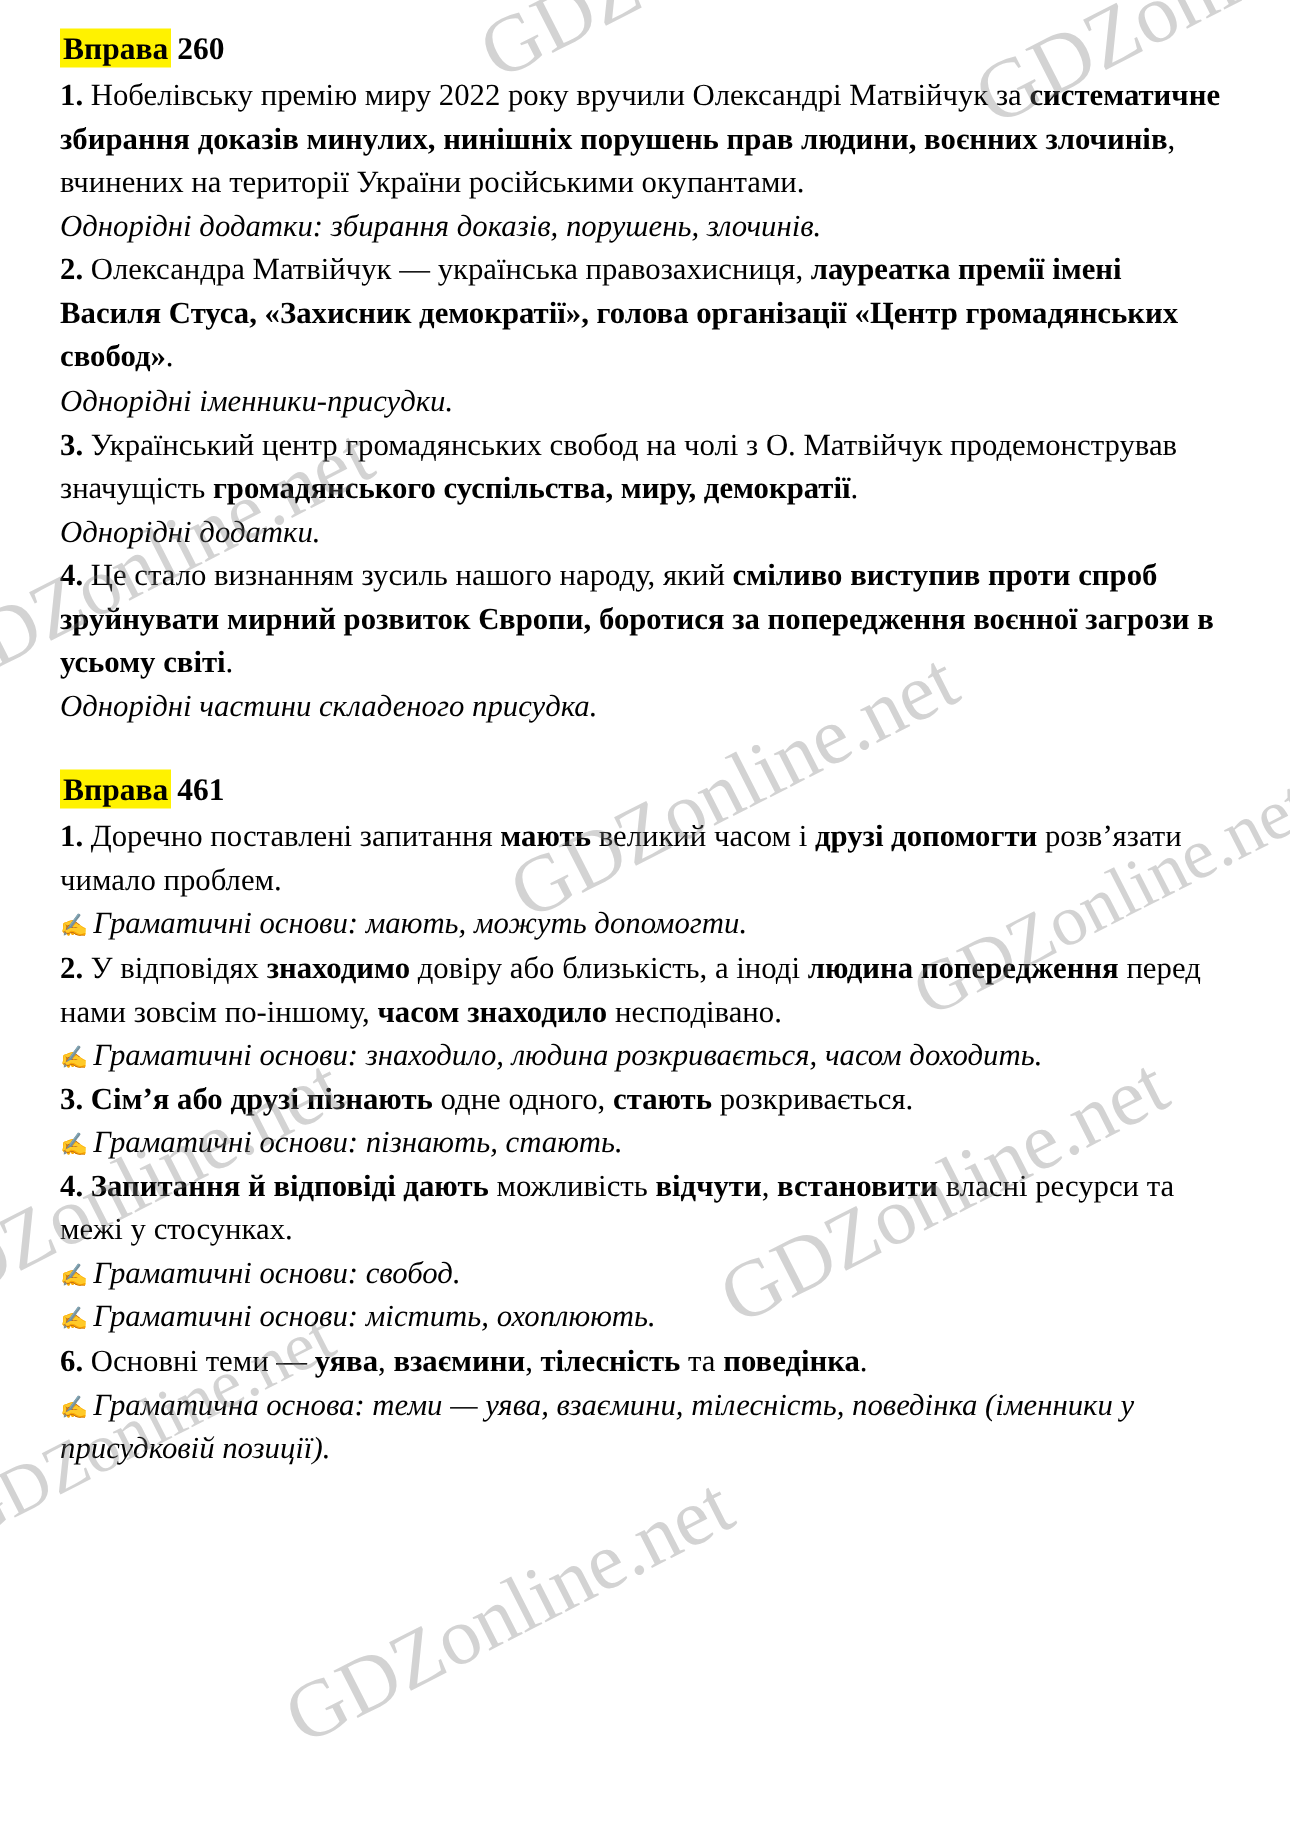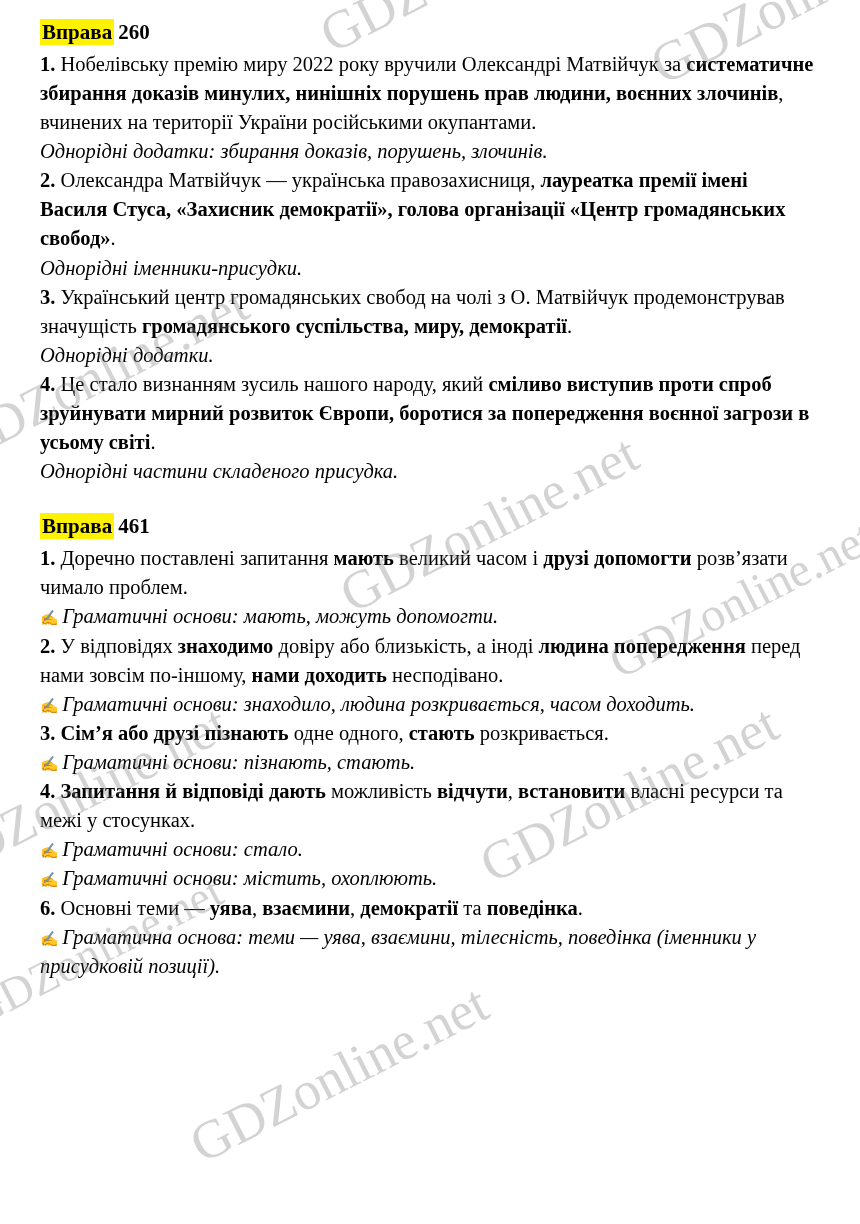--- a/index.html
+++ b/index.html
@@ -100,28 +100,28 @@
       <p class="para"><span class="b">2.</span><span> Олександра Матвійчук — українська правозахисниця, </span><span class="b">лауреатка премії імені Василя Стуса, «Захисник демократії», голова організації «Центр громадянських свобод»</span><span>.</span></p>
       <p class="ans"><span class="i">Однорідні іменники-присудки.</span></p>
       <p class="para"><span class="b">3.</span><span> Український центр громадянських свобод на чолі з О. Матвійчук продемонстрував значущість </span><span class="b">громадянського суспільства, миру, демократії</span><span>.</span></p>
       <p class="ans"><span class="i">Однорідні додатки.</span></p>
       <p class="para"><span class="b">4.</span><span> Це стало визнанням зусиль нашого народу, який </span><span class="b">сміливо виступив проти спроб зруйнувати мирний розвиток Європи, боротися за попередження воєнної загрози в усьому світі</span><span>.</span></p>
       <p class="ans"><span class="i">Однорідні частини складеного присудка.</span></p>
       <div class="gap"></div>
       <div class="ex-title"><span class="hl">Вправа</span><span class="num">461</span></div>
       <p class="para"><span class="b">1.</span><span> Доречно поставлені запитання </span><span class="b">мають</span><span> великий часом і </span><span class="b">друзі допомогти</span><span> розв’язати чимало проблем.</span></p>
       <p class="ans"><span class="pen">✍</span><span class="i">Граматичні основи: </span><span class="bi">мають, можуть допомогти</span><span class="i">.</span></p>
-      <p class="para"><span class="b">2.</span><span> У відповідях </span><span class="b">знаходимо</span><span> довіру або близькість, а іноді </span><span class="b">людина попередження</span><span> перед нами зовсім по-іншому, </span><span class="b">нами доходить</span><span> несподівано.</span></p>
+      <p class="para"><span class="b">2.</span><span> У відповідях </span><span class="b">знаходимо</span><span> довіру або близькість, а іноді </span><span class="b">людина попередження</span><span> перед нами зовсім по-іншому, </span><span class="b">часом знаходило</span><span> несподівано.</span></p>
       <p class="ans"><span class="pen">✍</span><span class="i">Граматичні основи: </span><span class="bi">знаходило, людина розкривається, часом доходить</span><span class="i">.</span></p>
       <p class="para"><span class="b">3.</span><span> </span><span class="b">Сім’я або друзі пізнають</span><span> одне одного, </span><span class="b">стають</span><span> розкривається.</span></p>
       <p class="ans"><span class="pen">✍</span><span class="i">Граматичні основи: </span><span class="bi">пізнають, стають</span><span class="i">.</span></p>
       <p class="para"><span class="b">4.</span><span> </span><span class="b">Запитання й відповіді дають</span><span> можливість </span><span class="b">відчути</span><span>, </span><span class="b">встановити</span><span> власні ресурси та межі у стосунках.</span></p>
-      <p class="ans"><span class="pen">✍</span><span class="i">Граматичні основи: </span><span class="bi">стало</span><span class="i">.</span></p>
+      <p class="ans"><span class="pen">✍</span><span class="i">Граматичні основи: </span><span class="bi">свобод</span><span class="i">.</span></p>
       <p class="ans"><span class="pen">✍</span><span class="i">Граматичні основи: </span><span class="bi">містить, охоплюють</span><span class="i">.</span></p>
-      <p class="para"><span class="b">6.</span><span> Основні теми — </span><span class="b">уява</span><span>, </span><span class="b">взаємини</span><span>, </span><span class="b">демократії</span><span> та </span><span class="b">поведінка</span><span>.</span></p>
+      <p class="para"><span class="b">6.</span><span> Основні теми — </span><span class="b">уява</span><span>, </span><span class="b">взаємини</span><span>, </span><span class="b">тілесність</span><span> та </span><span class="b">поведінка</span><span>.</span></p>
       <p class="ans"><span class="pen">✍</span><span class="i">Граматична основа: </span><span class="bi">теми — уява, взаємини, тілесність, поведінка</span><span class="i"> (іменники у присудковій позиції).</span></p>
     </div>
 </div>
 
 <div class="wm-layer">
   <div class="wm wm1">GDZonline.net</div>
   <div class="wm wm2">GDZonline.net</div>
   <div class="wm wm3">GDZonline.net</div>
   <div class="wm wm4">GDZonline.net</div>
   <div class="wm wm5">GDZonline.net</div>

